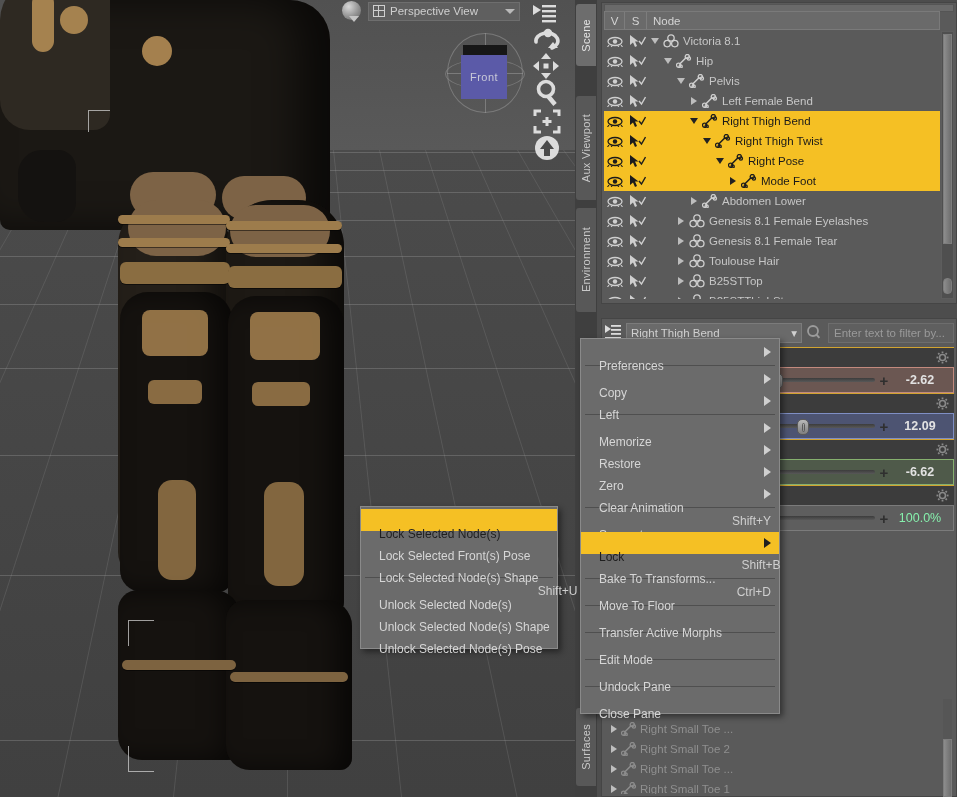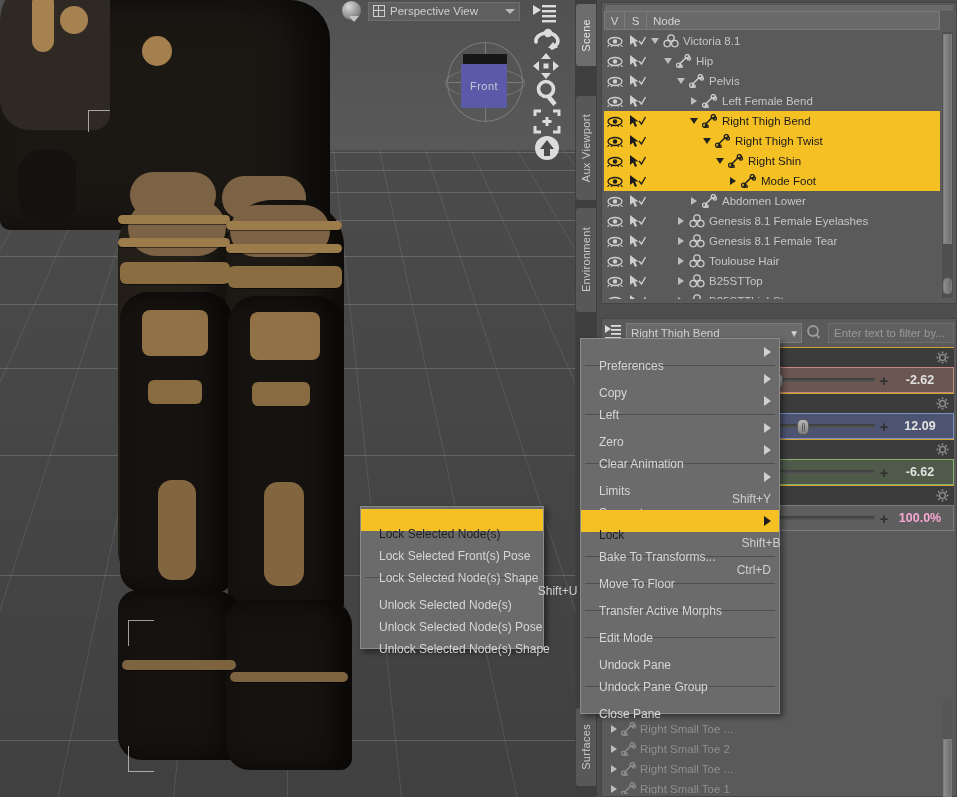--- a/index.html
+++ b/index.html
@@ -35,21 +35,21 @@
   .boot { position:absolute; background:#15120f; border-radius:28px 28px 14px 22px;
      box-shadow: inset -14px 0 26px rgba(0,0,0,.6); }
   .gold-orn { position:absolute; background:#b08a54; border-radius:50%; opacity:.92; }
   .shoulder { position:absolute; background:#3a332a; border-radius:40px 20px 16px 30px; }
   .glove { position:absolute; background:#141210; border-radius:24px 18px 20px 26px; }
   .skin { position:absolute; background:#7d6346; border-radius:30px; }
 
   .sel-bracket { position:absolute; border:1px solid #cfcfcf; opacity:.75; }
 
   
-  #viewcube { position:absolute; left:447px; top:42px; width:76px; height:80px; }
+  #viewcube { position:absolute; left:447px; top:33px; width:76px; height:80px; }
   #viewcube .sphere { position:absolute; inset:0; border:1px solid #8d8d8d;
      border-radius:50%; opacity:.65; }
   #viewcube .ell { position:absolute; left:-2px; top:26px; width:80px; height:30px;
      border:1px solid #8d8d8d; border-radius:50%; opacity:.6; }
   #viewcube .vline { position:absolute; left:38px; top:0; width:1px; height:80px;
      background:#9a9a9a; opacity:.55; }
   #viewcube .hline { position:absolute; left:0; top:40px; width:76px; height:1px;
      background:#9a9a9a; opacity:.55; }
   #viewcube .cube-dark { position:absolute; left:16px; top:12px; width:44px; height:52px;
      background:#171717; }
@@ -159,21 +159,21 @@
       background:linear-gradient(#3c3c3c,#585858); border-radius:2px; }
   .track .knob { position:absolute; top:1px; width:12px; height:16px;
       background:linear-gradient(#b9b9b9,#7f7f7f); border:1px solid #5a5a5a; border-radius:5px;}
   .track .knob i { position:absolute; left:4px; top:3px; width:3px; height:9px;
       border:1px solid #5a5a5a; border-radius:2px; display:block;}
   .track .knob.round { border-radius:50%; width:15px; height:15px;}
   .track .knob.round i { left:5px; top:5px; width:4px; height:4px; border-radius:50%;
       background:#4a4a4a; border:none;}
   .plus { color:#2f2f2f; font-weight:bold; font-size:15px; width:14px; text-align:center;}
   .pval { width:58px; text-align:center; color:#e2e2e2; font-size:12.5px; font-weight:bold;}
-  .pval.gray { color:#f9a8d4; font-weight:bold; }
+  .pval.gray { color:#86efac; font-weight:normal; }
 
   
   #bottom-tree { position:absolute; left:2px; top:380px; right:2px; bottom:2px;
       overflow:hidden; }
   .btrow { height:20px; display:flex; align-items:center; color:#8f8f8f; font-size:11.5px;}
   .btrow .expand{width:14px;display:flex;justify-content:center;padding-left:6px;}
   .btrow .nicon{width:22px;display:flex;justify-content:center;}
   #bt-scroll { position:absolute; right:4px; top:380px; bottom:34px; width:9px;
       background:#565656; }
   #bt-thumb { position:absolute; left:0; top:40px; width:9px; height:58px;
@@ -186,21 +186,21 @@
       font-size:12px; padding:0 8px 0 18px; white-space:nowrap; position:relative; }
   .mitem.hl { background:#f5c024; color:#1f1f1f; }
   .mitem .mlabel{ flex:1;margin-top:28px; }
   .mitem .mkey { color:#cfcfcf; padding-left:26px; font-size:12px;}
   .marrow { width:0;height:0;border-top:5px solid transparent;border-bottom:5px solid transparent;
       border-left:7px solid #cfcfcf; margin-left:10px;}
   .mitem.hl .marrow { border-left-color:#1f1f1f; }
   .msep { height:1px; background:#4f4f4f; margin:2px 4px; }
 
   #main-menu { left:580px; top:338px; width:200px; }
-  #sub-menu  { left:360px; top:506px; width:184px; }
+  #sub-menu  { left:360px; top:506px; width:198px; }
 </style>
 </head>
 <body>
 
 <div id="app">
 
   <div id="viewport">
     <div class="vp-sky"></div>
     <div class="vp-ground">
     </div>
@@ -562,21 +562,21 @@
             </div>
             <div class="nicon">
               <svg width="16" height="14" viewBox="0 0 16 14">
                 <path d="M3.2 10.5 L10.5 3.2" stroke="#1c1c1c" stroke-width="1.5" fill="none"></path>
                 <circle cx="2.6" cy="11.2" r="2.1" fill="none" stroke="#1c1c1c" stroke-width="1.3"></circle>
                 <circle cx="4.6" cy="12.4" r="1.6" fill="none" stroke="#1c1c1c" stroke-width="1.3"></circle>
                 <circle cx="11.3" cy="2.6" r="2.1" fill="none" stroke="#1c1c1c" stroke-width="1.3"></circle>
                 <circle cx="12.9" cy="4.5" r="1.6" fill="none" stroke="#1c1c1c" stroke-width="1.3"></circle>
               </svg>
             </div>
-            <div class="lbl">Right Shin</div>
+            <div class="lbl">Right Pose</div>
           </div>
           <div class="trow sel">
             <div class="eye">
               <svg width="16" height="11" viewBox="0 0 16 11">
                 <ellipse cx="8" cy="5.5" rx="7" ry="4" fill="none" stroke="#1c1c1c" stroke-width="1.3"></ellipse>
                 <circle cx="8" cy="5.5" r="2.2" fill="#1c1c1c"></circle>
                 <path d="M2 9 L0.5 11 M5 10 L4 11.5 M11 10 L12 11.5 M14 9 L15.5 11" stroke="#1c1c1c" stroke-width="1.1"></path>
               </svg>
             </div>
             <div class="sel-c">
@@ -1009,32 +1009,36 @@
       <div class="mitem">
         <span class="mlabel">Copy</span>
         <span class="marrow"></span>
       </div>
       <div class="mitem">
         <span class="mlabel">Left</span>
         <span class="marrow"></span>
       </div>
       <div class="msep"></div>
       <div class="mitem">
+        <span class="mlabel">Memorize</span>
+        <span class="marrow"></span>
+      </div>
+      <div class="mitem">
+        <span class="mlabel">Restore</span>
+        <span class="marrow"></span>
+      </div>
+      <div class="mitem">
         <span class="mlabel">Zero</span>
         <span class="marrow"></span>
       </div>
       <div class="mitem">
         <span class="mlabel">Clear Animation</span>
         <span class="marrow"></span>
       </div>
       <div class="msep"></div>
-      <div class="mitem">
-        <span class="mlabel">Limits</span>
-        <span class="marrow"></span>
-      </div>
       <div class="mitem">
         <span class="mlabel">Symmetry...</span>
         <span class="mkey">Shift+Y</span>
       </div>
       <div class="mitem hl">
         <span class="mlabel">Lock</span>
         <span class="marrow"></span>
       </div>
       <div class="mitem">
         <span class="mlabel">Bake To Transforms...</span>
@@ -1050,23 +1054,20 @@
         <span class="mlabel">Transfer Active Morphs</span>
       </div>
       <div class="msep"></div>
       <div class="mitem">
         <span class="mlabel">Edit Mode</span>
       </div>
       <div class="msep"></div>
       <div class="mitem">
         <span class="mlabel">Undock Pane</span>
       </div>
-      <div class="mitem">
-        <span class="mlabel">Undock Pane Group</span>
-      </div>
       <div class="msep"></div>
       <div class="mitem">
         <span class="mlabel">Close Pane</span>
       </div>
     </div>
 
   <div class="menu" id="sub-menu">
       <div class="mitem hl">
         <span class="mlabel">Lock Selected Node(s)</span>
       </div>
@@ -1075,20 +1076,20 @@
       </div>
       <div class="mitem">
         <span class="mlabel">Lock Selected Node(s) Shape</span>
       </div>
       <div class="msep"></div>
       <div class="mitem">
         <span class="mlabel">Unlock Selected Node(s)</span>
         <span class="mkey">Shift+U</span>
       </div>
       <div class="mitem">
+        <span class="mlabel">Unlock Selected Node(s) Shape</span>
+      </div>
+      <div class="mitem">
         <span class="mlabel">Unlock Selected Node(s) Pose</span>
       </div>
-      <div class="mitem">
-        <span class="mlabel">Unlock Selected Node(s) Shape</span>
-      </div>
     </div>
 
 </div>
 
 </body></html>

